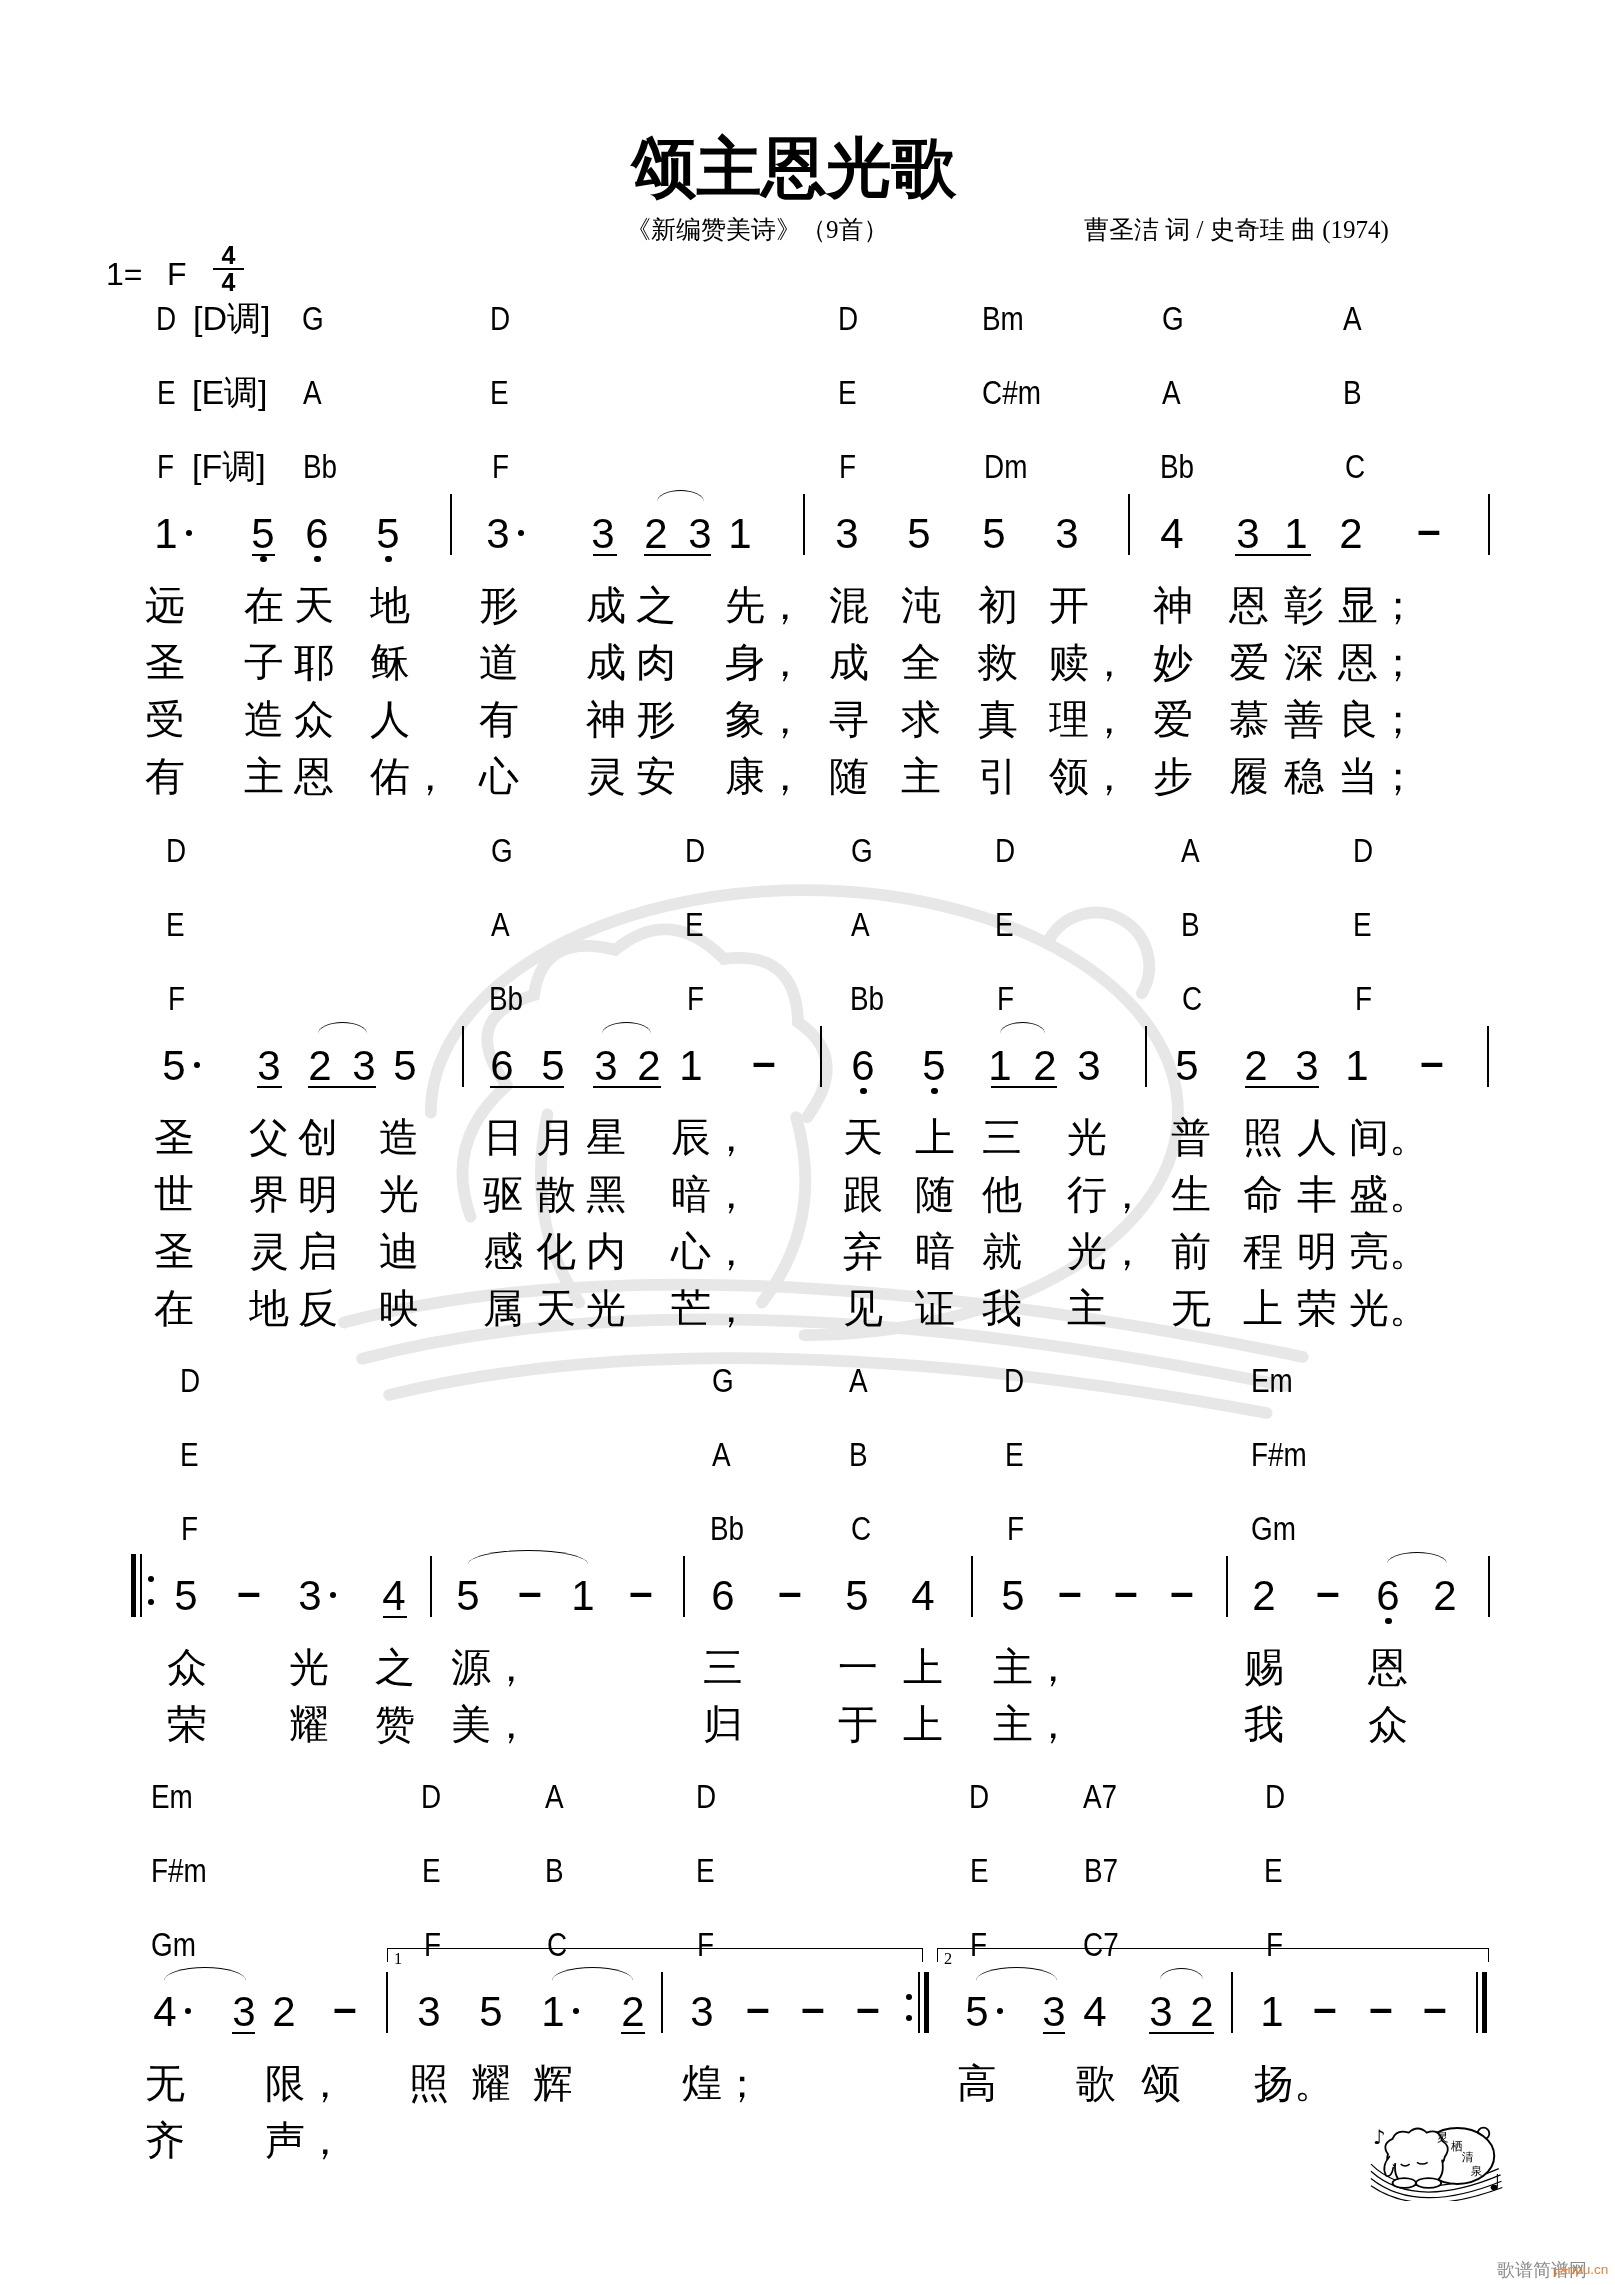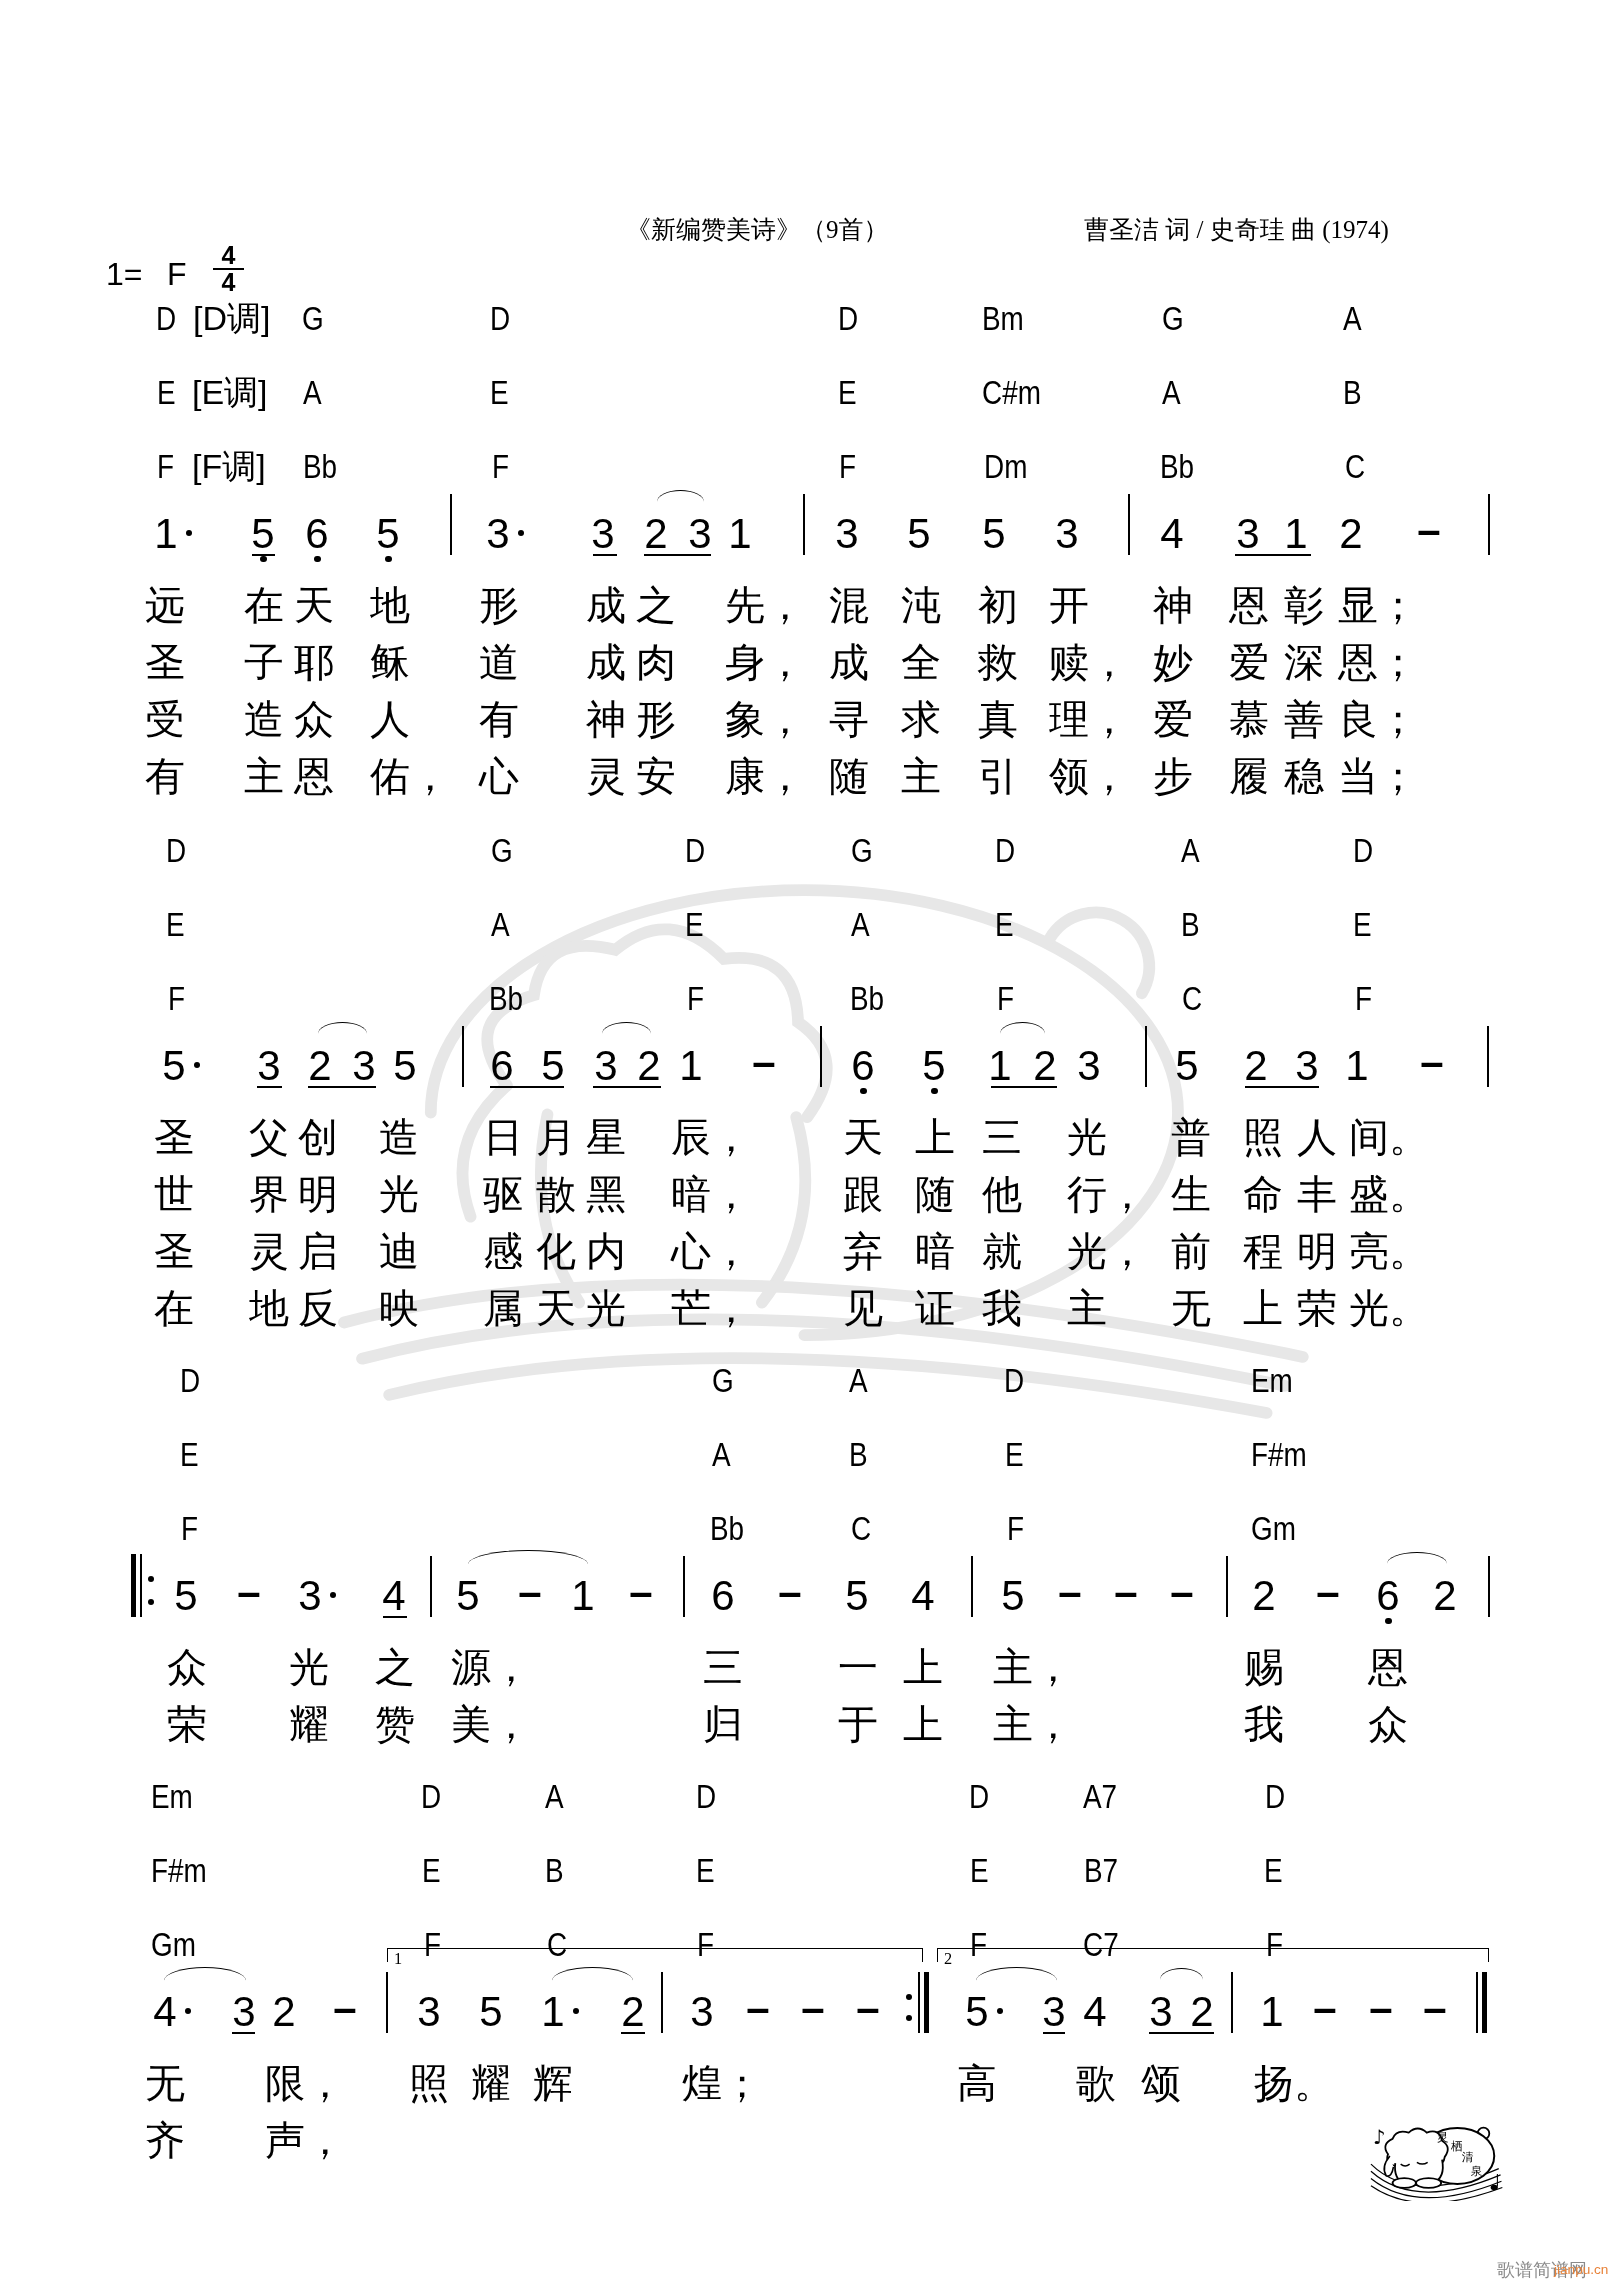--- a/index.html
+++ b/index.html
@@ -47,20 +47,21 @@
     <path d="M 605 1232 Q 580 1350 640 1440"></path>
     <path d="M 880 1235 Q 912 1350 842 1440"></path>
     <path d="M 380 1462 Q 760 1362 1440 1500"></path>
     <path d="M 400 1502 Q 780 1402 1420 1532"></path>
     <path d="M 430 1542 Q 800 1452 1400 1562"></path>
   </g>
 </svg>
 
 <div class="layer">
 
+  <div class="title">颂主恩光歌</div>
   <div class="sub" style="left:626px">《新编赞美诗》（9首）</div>
   <div class="sub" style="left:1084px">曹圣洁 词 / 史奇珪 曲 (1974)</div>
 
   <div class="ks" style="left:106px">1=</div>
   <div class="ks" style="left:167px">F</div>
   <div class="frac" style="top:243px">4</div>
   <div class="fracline"></div>
   <div class="frac" style="top:270px">4</div>
 
   <div class="row" style="top:318px">

